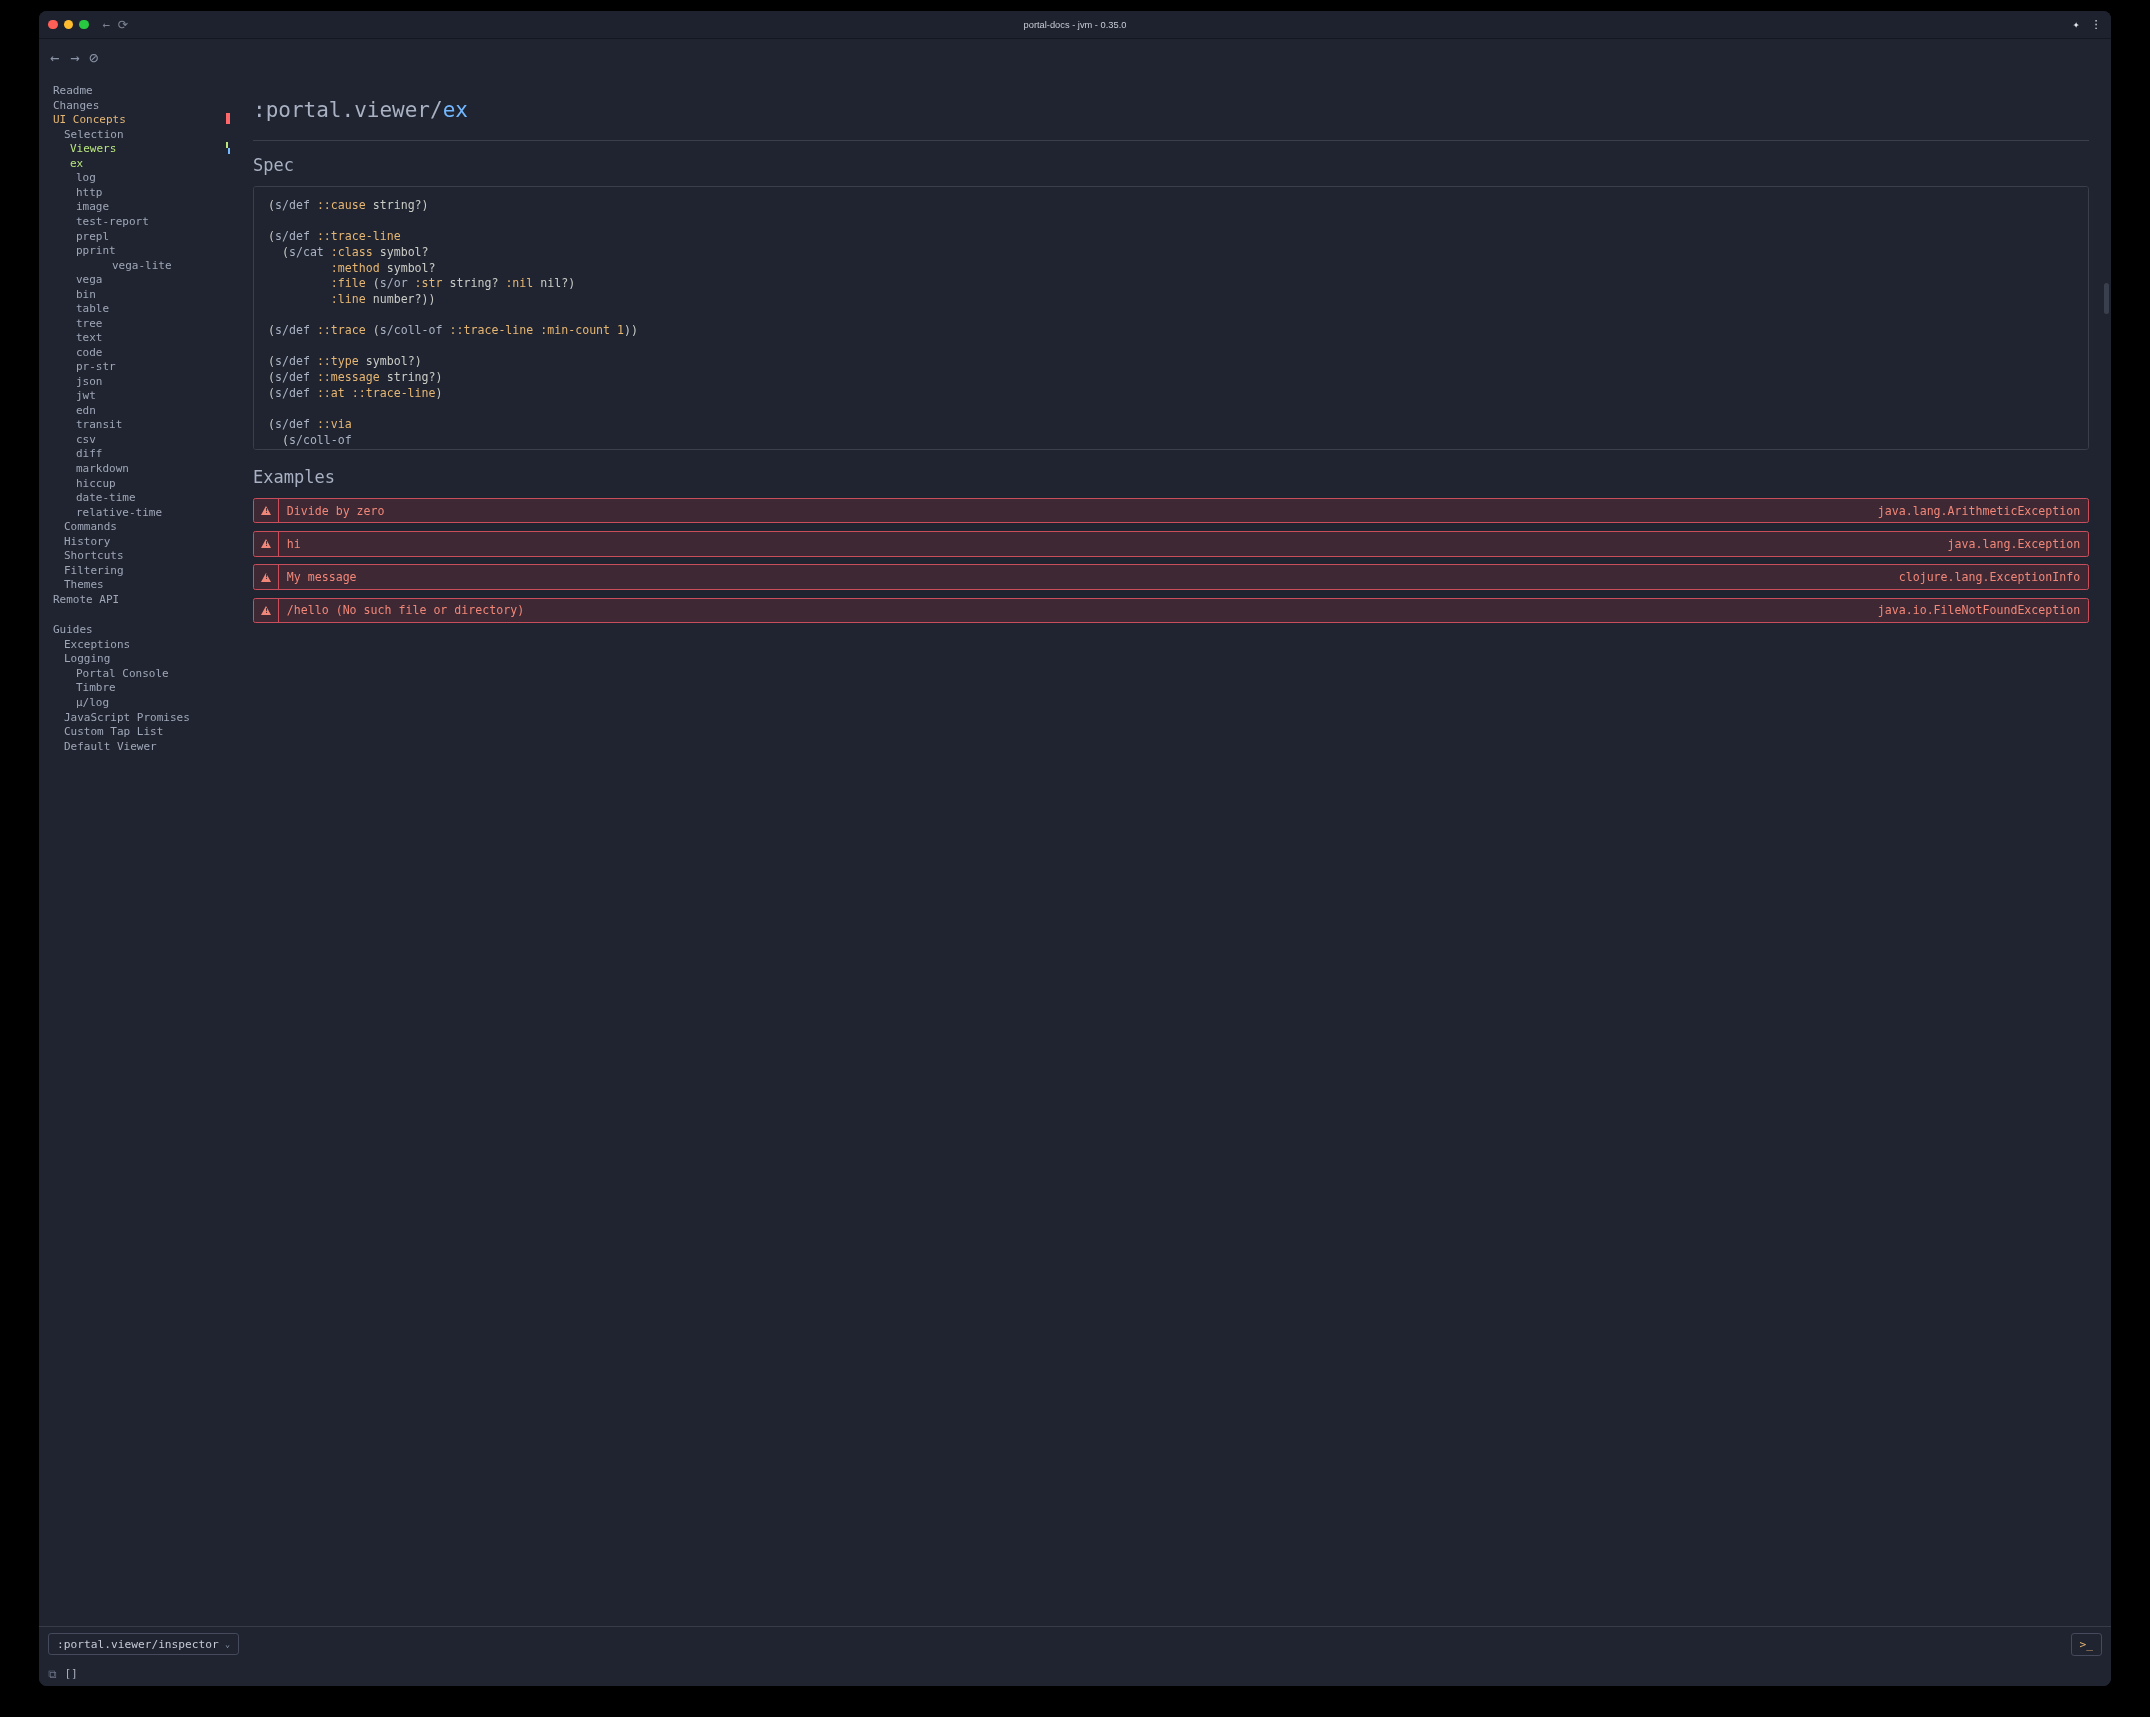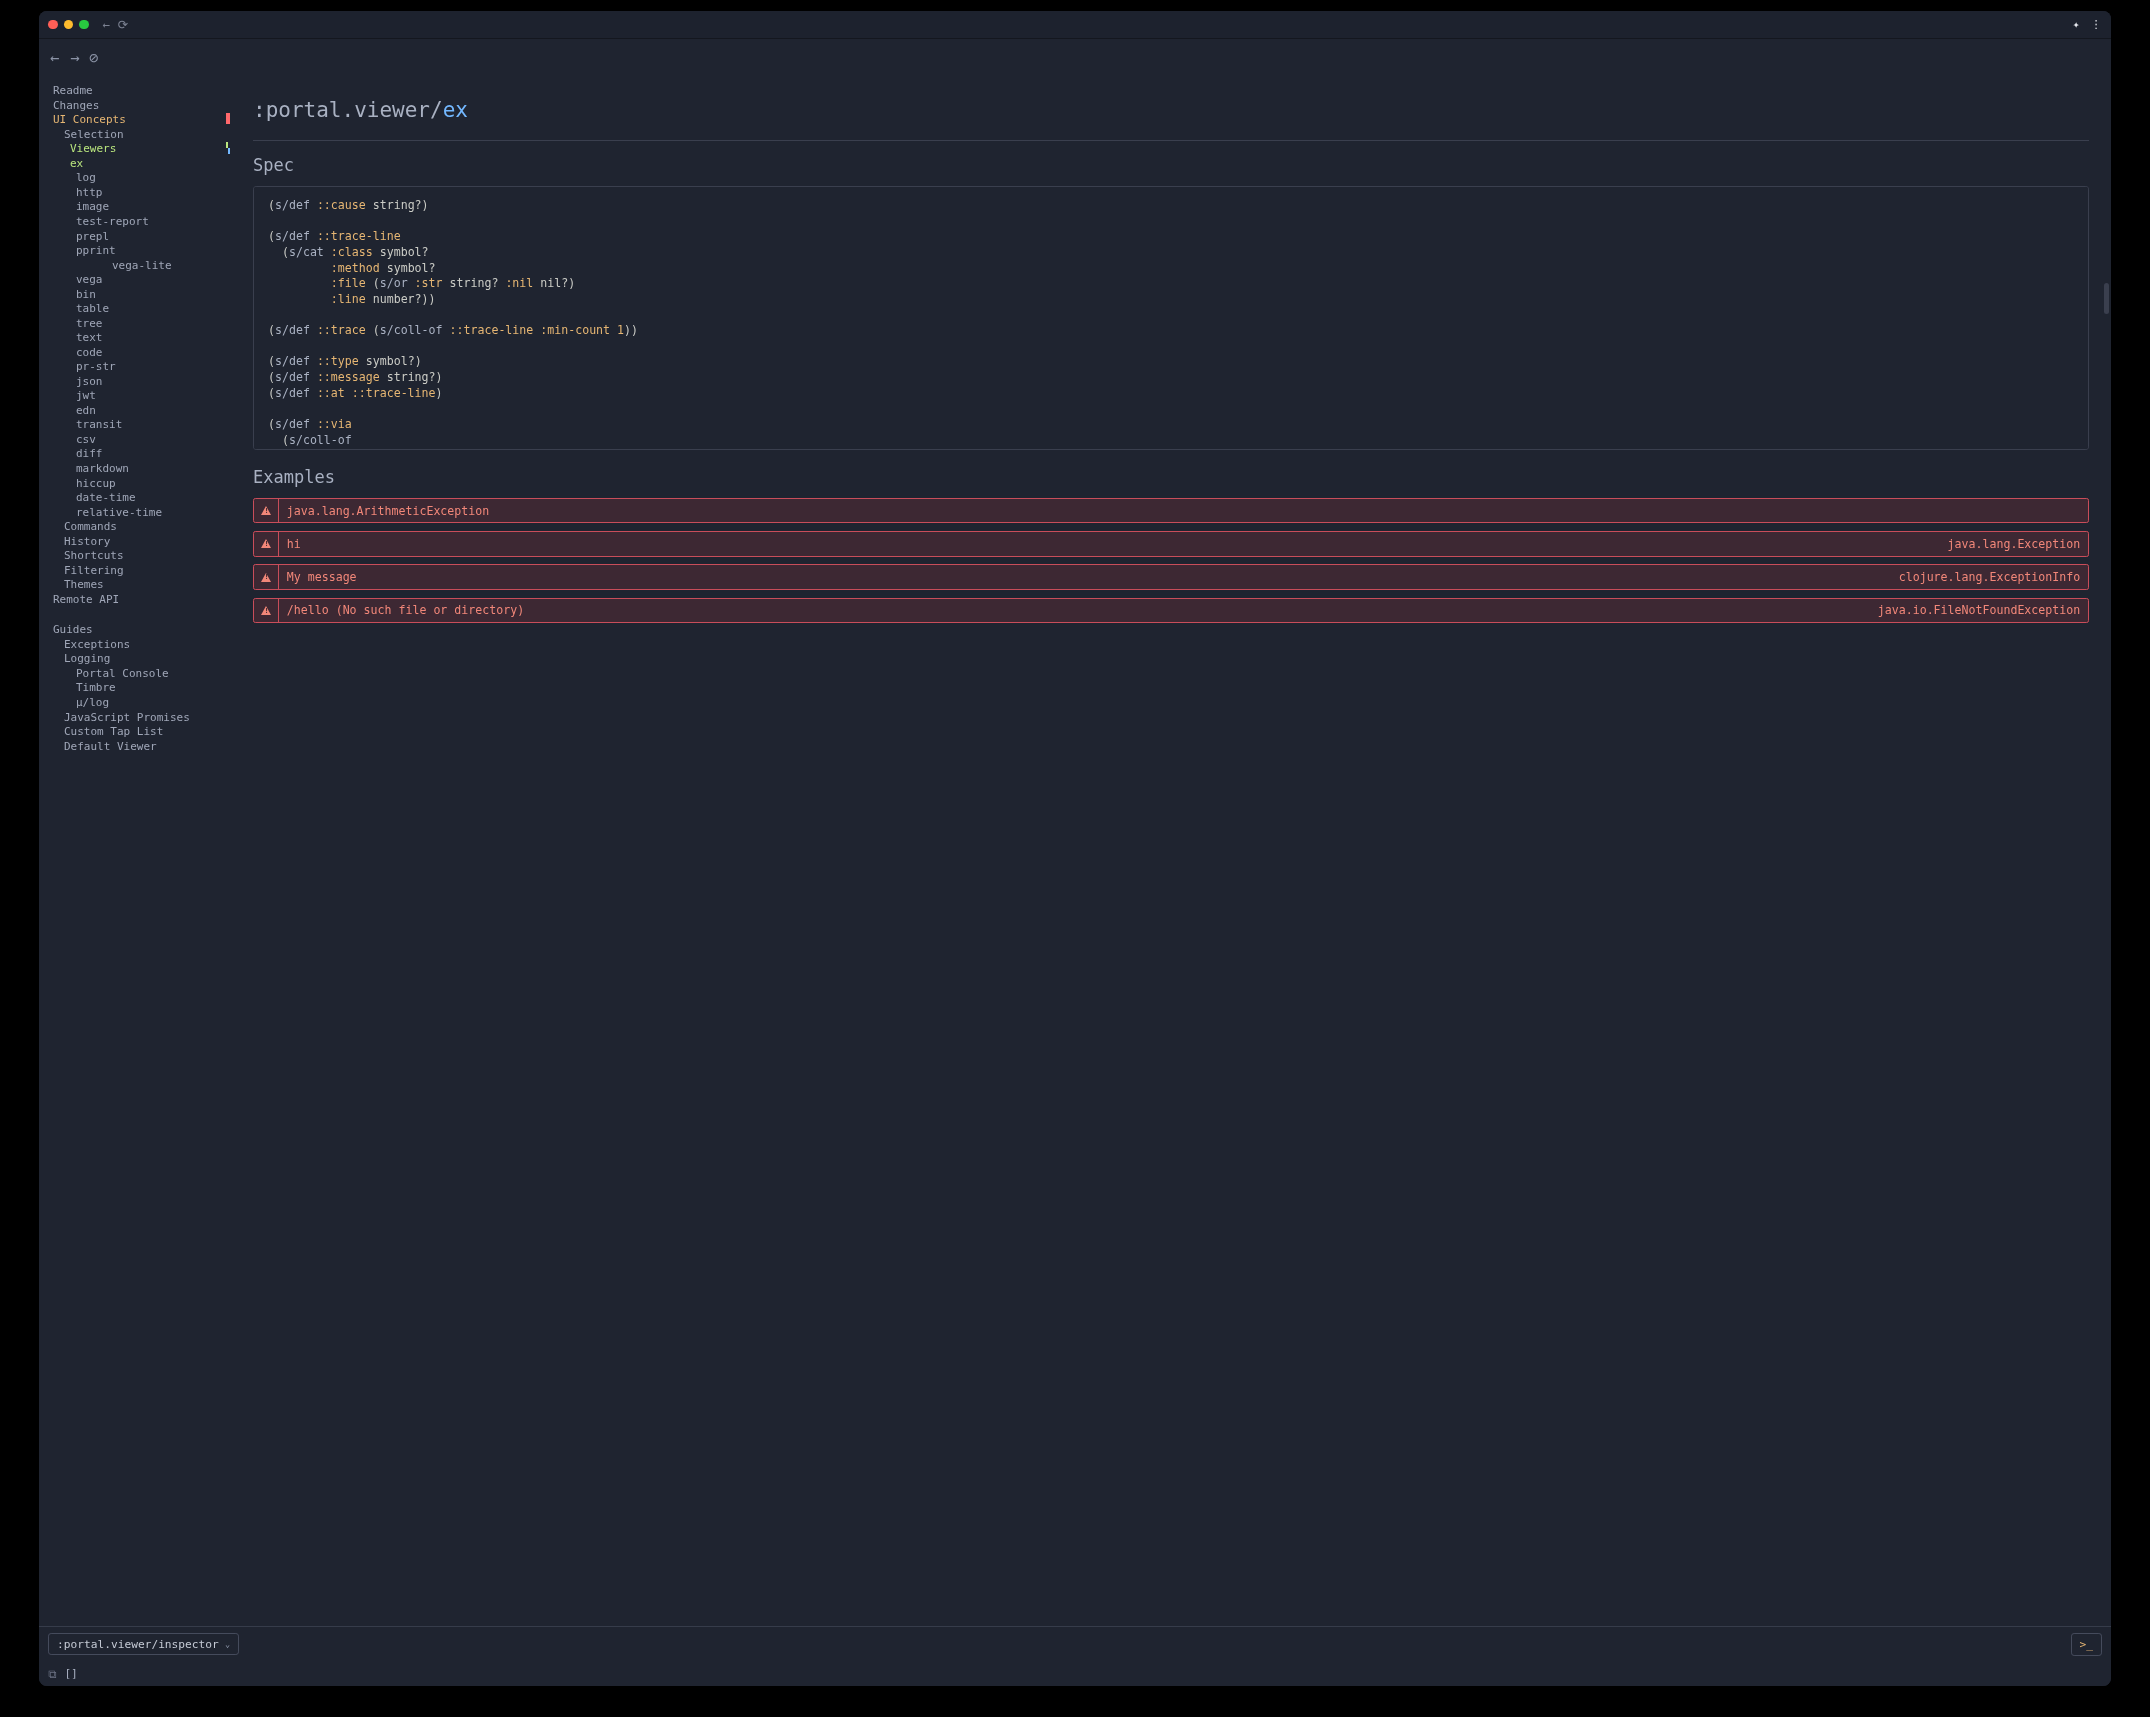--- a/index.html
+++ b/index.html
@@ -82,20 +82,21 @@
   <div class="titlebar">
     <div class="lights">
       <div class="light red"></div>
       <div class="light yellow"></div>
       <div class="light green"></div>
     </div>
     <div class="titlebar-nav">
       <span>←</span>
       <span>⟳</span>
     </div>
+    <div class="title">portal-docs - jvm - 0.35.0</div>
     <div class="titlebar-right">
       <span>✦</span>
       <span>⋮</span>
     </div>
   </div>
 
   <div class="toolbar">
     <div class="arrows">
       <span>←</span>
       <span>→</span>
@@ -176,20 +177,21 @@
 <span class="c-paren">(</span><span class="c-ns">s/def </span><span class="c-kw">::via</span>
 <span class="c-paren">  (</span><span class="c-ns">s/coll-of</span>
 </pre>
       </div>
       <div class="section-title">Examples</div>
       <div class="examples" id="examples">
           <div class="example">
             <div class="icon">
               <div class="tri"></div>
             </div>
+            <div class="msg">Divide by zero</div>
             <div class="class">java.lang.ArithmeticException</div>
           </div>
           <div class="example">
             <div class="icon">
               <div class="tri"></div>
             </div>
             <div class="msg">hi</div>
             <div class="class">java.lang.Exception</div>
           </div>
           <div class="example">

